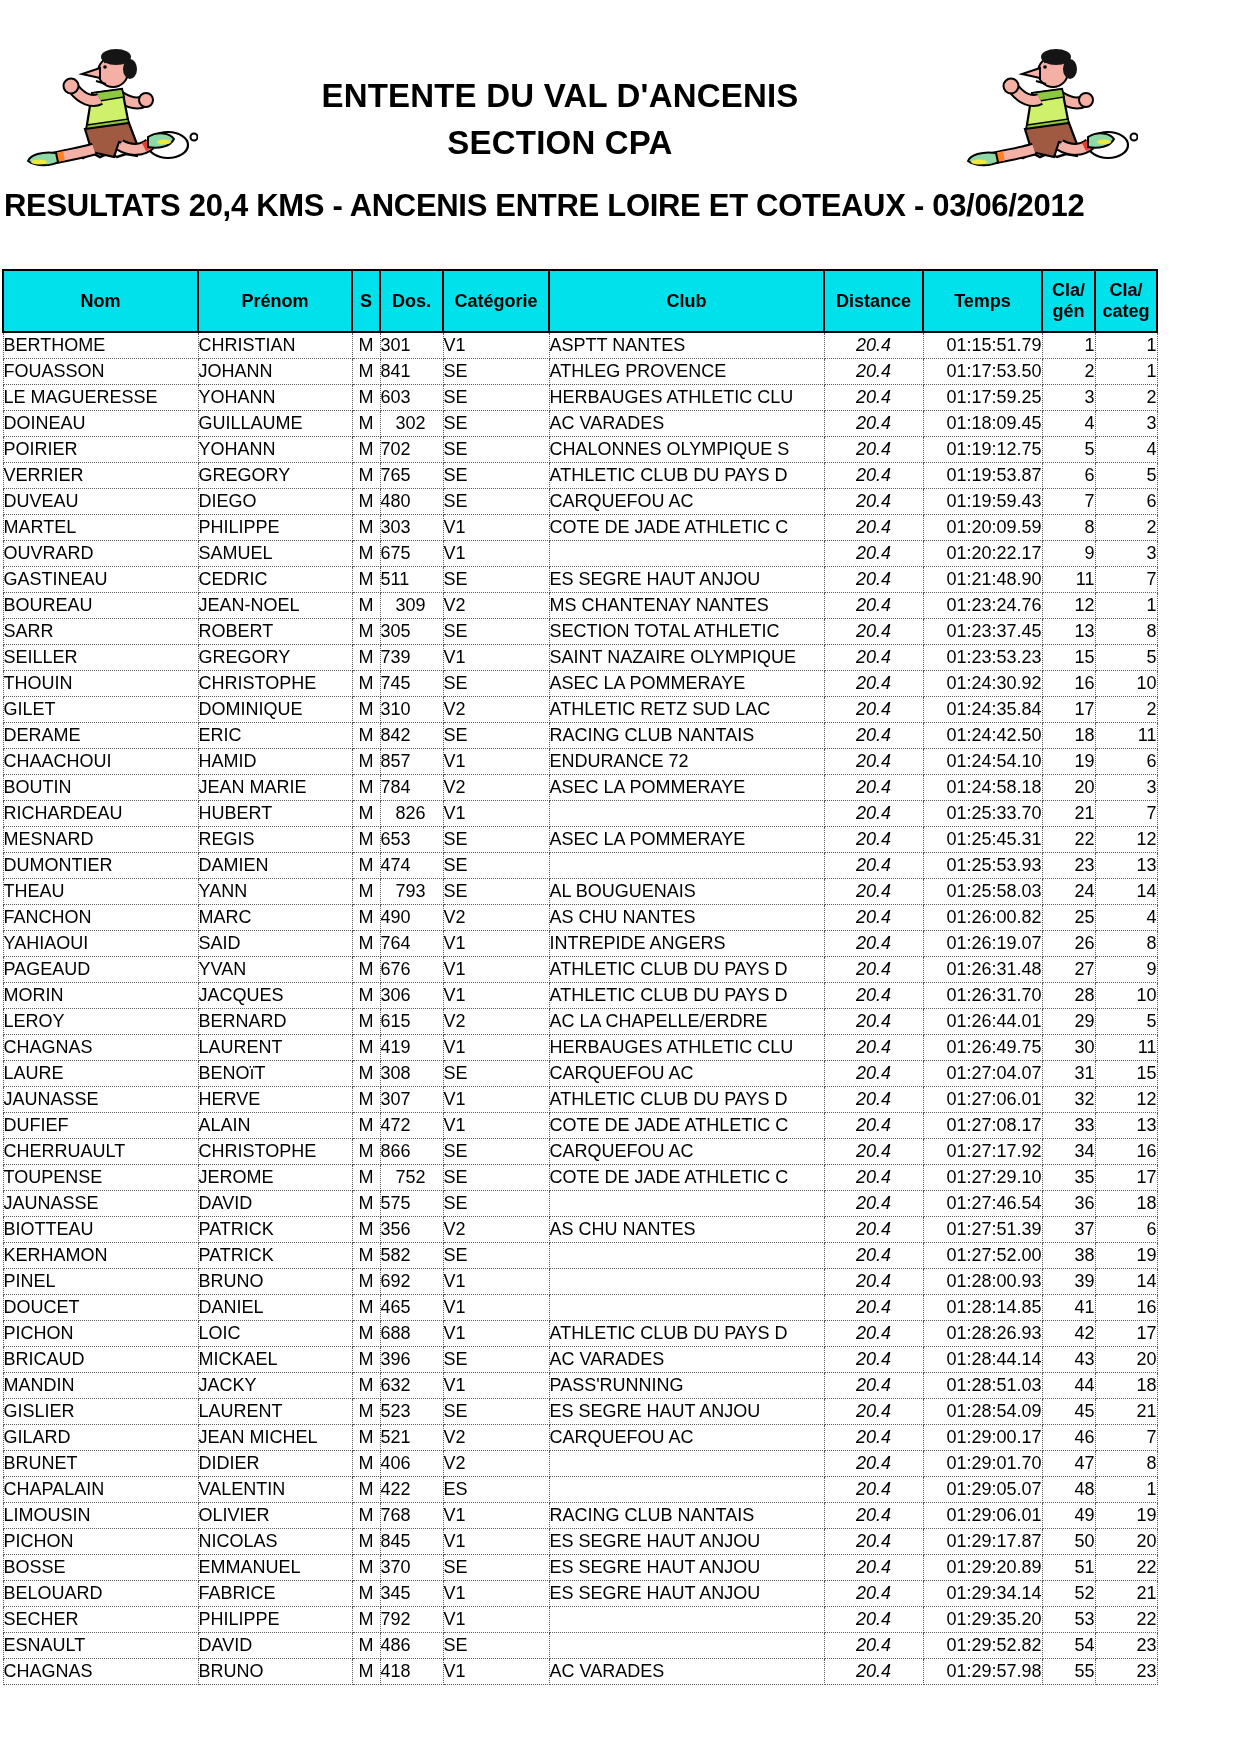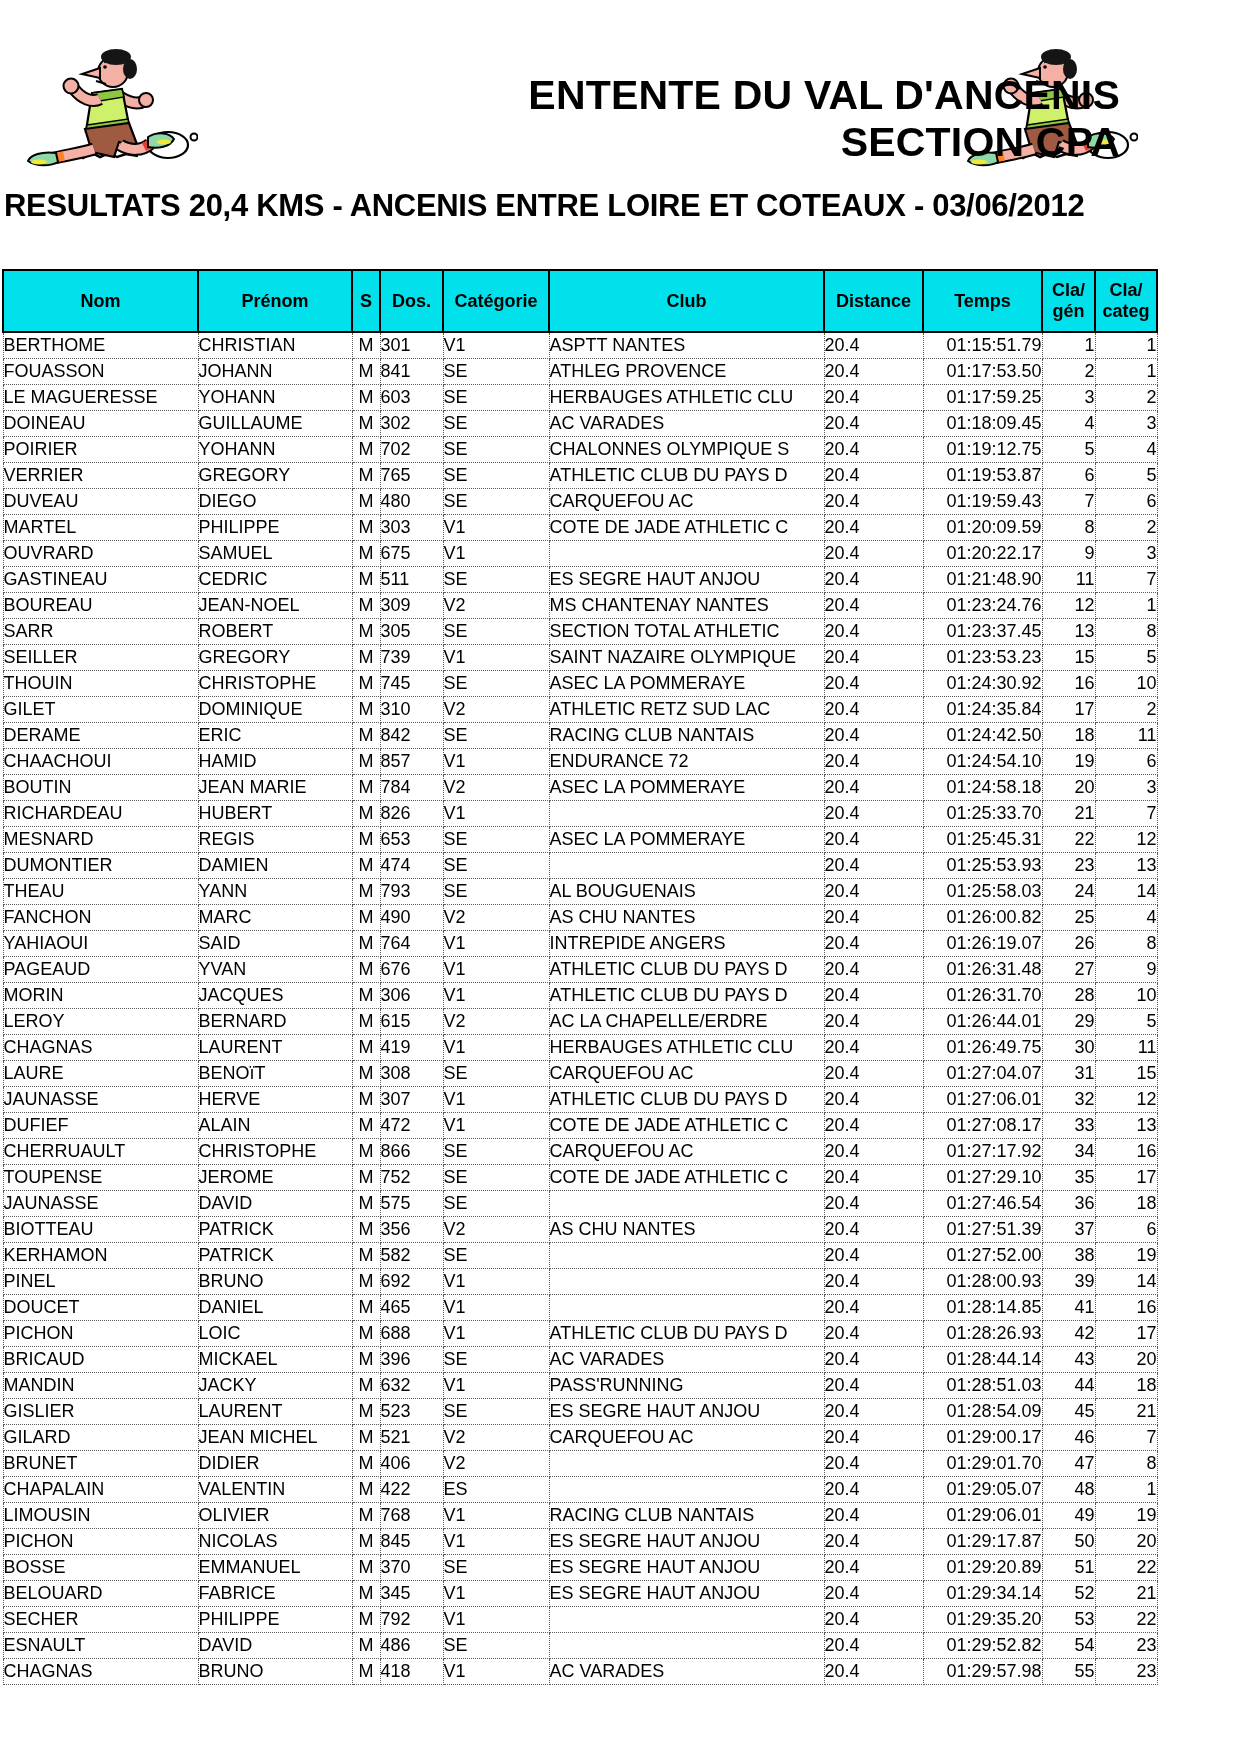--- a/index.html
+++ b/index.html
@@ -9,21 +9,21 @@
     font-family:"Liberation Sans", sans-serif;
     color:#000;
     position:relative;
     overflow:hidden;
   }
   .runner{position:absolute;top:44px;}
   .runner.left{left:8px;}
   .runner.right{left:948px;}
   .title-block{
     position:absolute;top:72px;left:0;width:1120px;
-    text-align:right;font-weight:bold;font-size:41px;line-height:47px;
+    text-align:center;font-weight:bold;font-size:33px;line-height:47px;
     letter-spacing:0.2px;
   }
   .subtitle{
     position:absolute;top:188px;left:4px;width:1237px;
     font-weight:bold;font-size:31px;letter-spacing:-0.3px;white-space:nowrap;
   }
   table.results{
     position:absolute;top:269px;left:2px;
     border-collapse:collapse;table-layout:fixed;width:1154px;
     font-size:18px;
@@ -39,22 +39,22 @@
   }
   table.results tbody td{
     border:1px dotted #5a5a5a;
     height:25px;line-height:25px;
     padding:0;overflow:hidden;white-space:nowrap;
     vertical-align:middle;
   }
   td.col0,td.col1,td.col4,td.col5{text-align:left;padding-left:4px;}
   td.col2{text-align:center;}
   td.col3{text-align:left;}
-  td.col3.dos-right{text-align:left;padding-right:2px;}
-  td.col6{text-align:left;padding-right:4px;}
+  td.col3.dos-right{text-align:center;padding-right:2px;}
+  td.col6{text-align:center;padding-right:4px;font-style:italic;}
   td.col7{text-align:right;padding-right:5px;}
   td.col8{text-align:right;padding-right:6px;}
   td.col9{text-align:right;padding-right:5px;}
 </style>
 </head>
 <body>
 
 <svg class="runner left" width="190" height="124" viewBox="0 0 190 122" aria-hidden="true">
   <g>
     <ellipse cx="160" cy="100" rx="20" ry="13" fill="#fff" stroke="#000" stroke-width="2.2"></ellipse>

